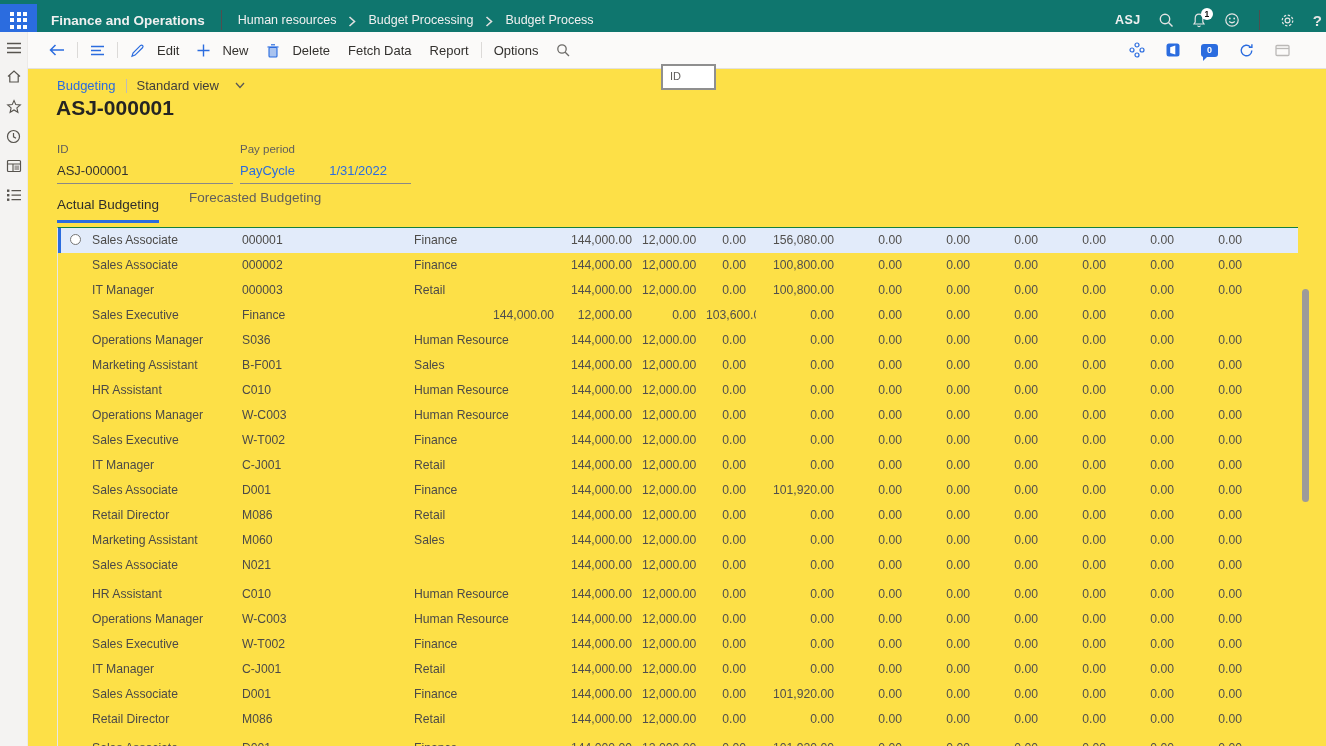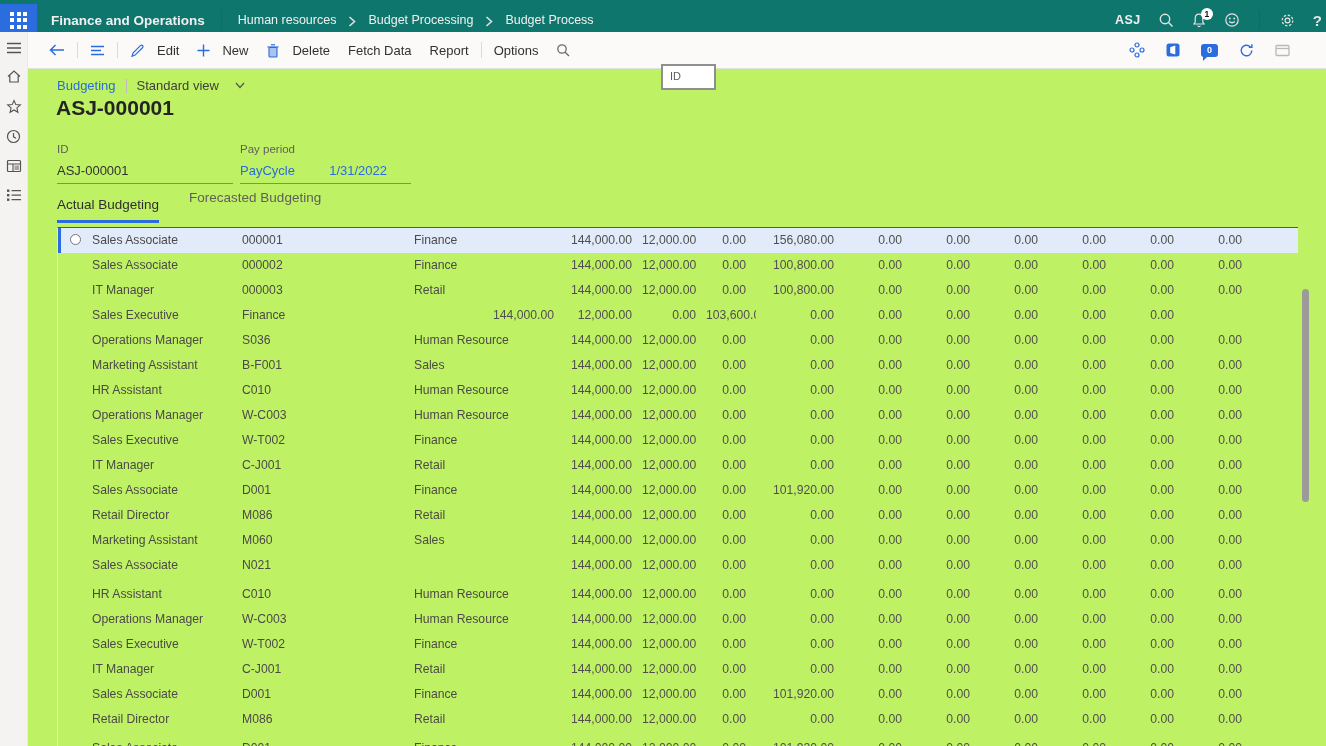--- a/index.html
+++ b/index.html
@@ -42,21 +42,21 @@
   .ap-sep{width:1px;height:16px;background:#dcdad8;margin:0 3px;}
   .ap-right{margin-left:auto;display:flex;align-items:center;gap:21px;padding-right:36px;}
   .ap-right .tb-icon{color:#2b6cdf;}
   .msg-bubble{position:relative;width:17px;height:13px;background:#2b6cdf;border-radius:3px;
               color:#fff;font-size:9px;line-height:13px;text-align:center;font-weight:bold;}
   .msg-bubble:after{content:"";position:absolute;left:2px;bottom:-4px;border:3px solid transparent;
                     border-top-color:#2b6cdf;border-left-color:#2b6cdf;}
   .back-arrow{color:#2b6cdf;}
 
   
-  .content{position:absolute;left:28px;top:69px;right:0;bottom:0;background:#bef264;}
+  .content{position:absolute;left:28px;top:69px;right:0;bottom:0;background:#fde047;}
   .caption-row{position:absolute;left:29px;top:9px;display:flex;align-items:center;font-size:13px;}
   .caption-link{color:#2b6cdf;cursor:pointer;}
   .caption-divider{width:1px;height:14px;background:#bebcba;margin:0 10px;}
   .view-switch{display:flex;align-items:center;gap:16px;color:#403e3c;cursor:pointer;}
   .record-title{position:absolute;left:28px;top:27px;font-size:21px;font-weight:700;color:#252423;margin:0;}
 
   .fields{position:absolute;left:29px;top:74px;height:48px;width:530px;}
   .field{position:absolute;top:0;}
   .field-id{left:0;width:176px;}
   .field-pay{left:183px;width:171px;}

